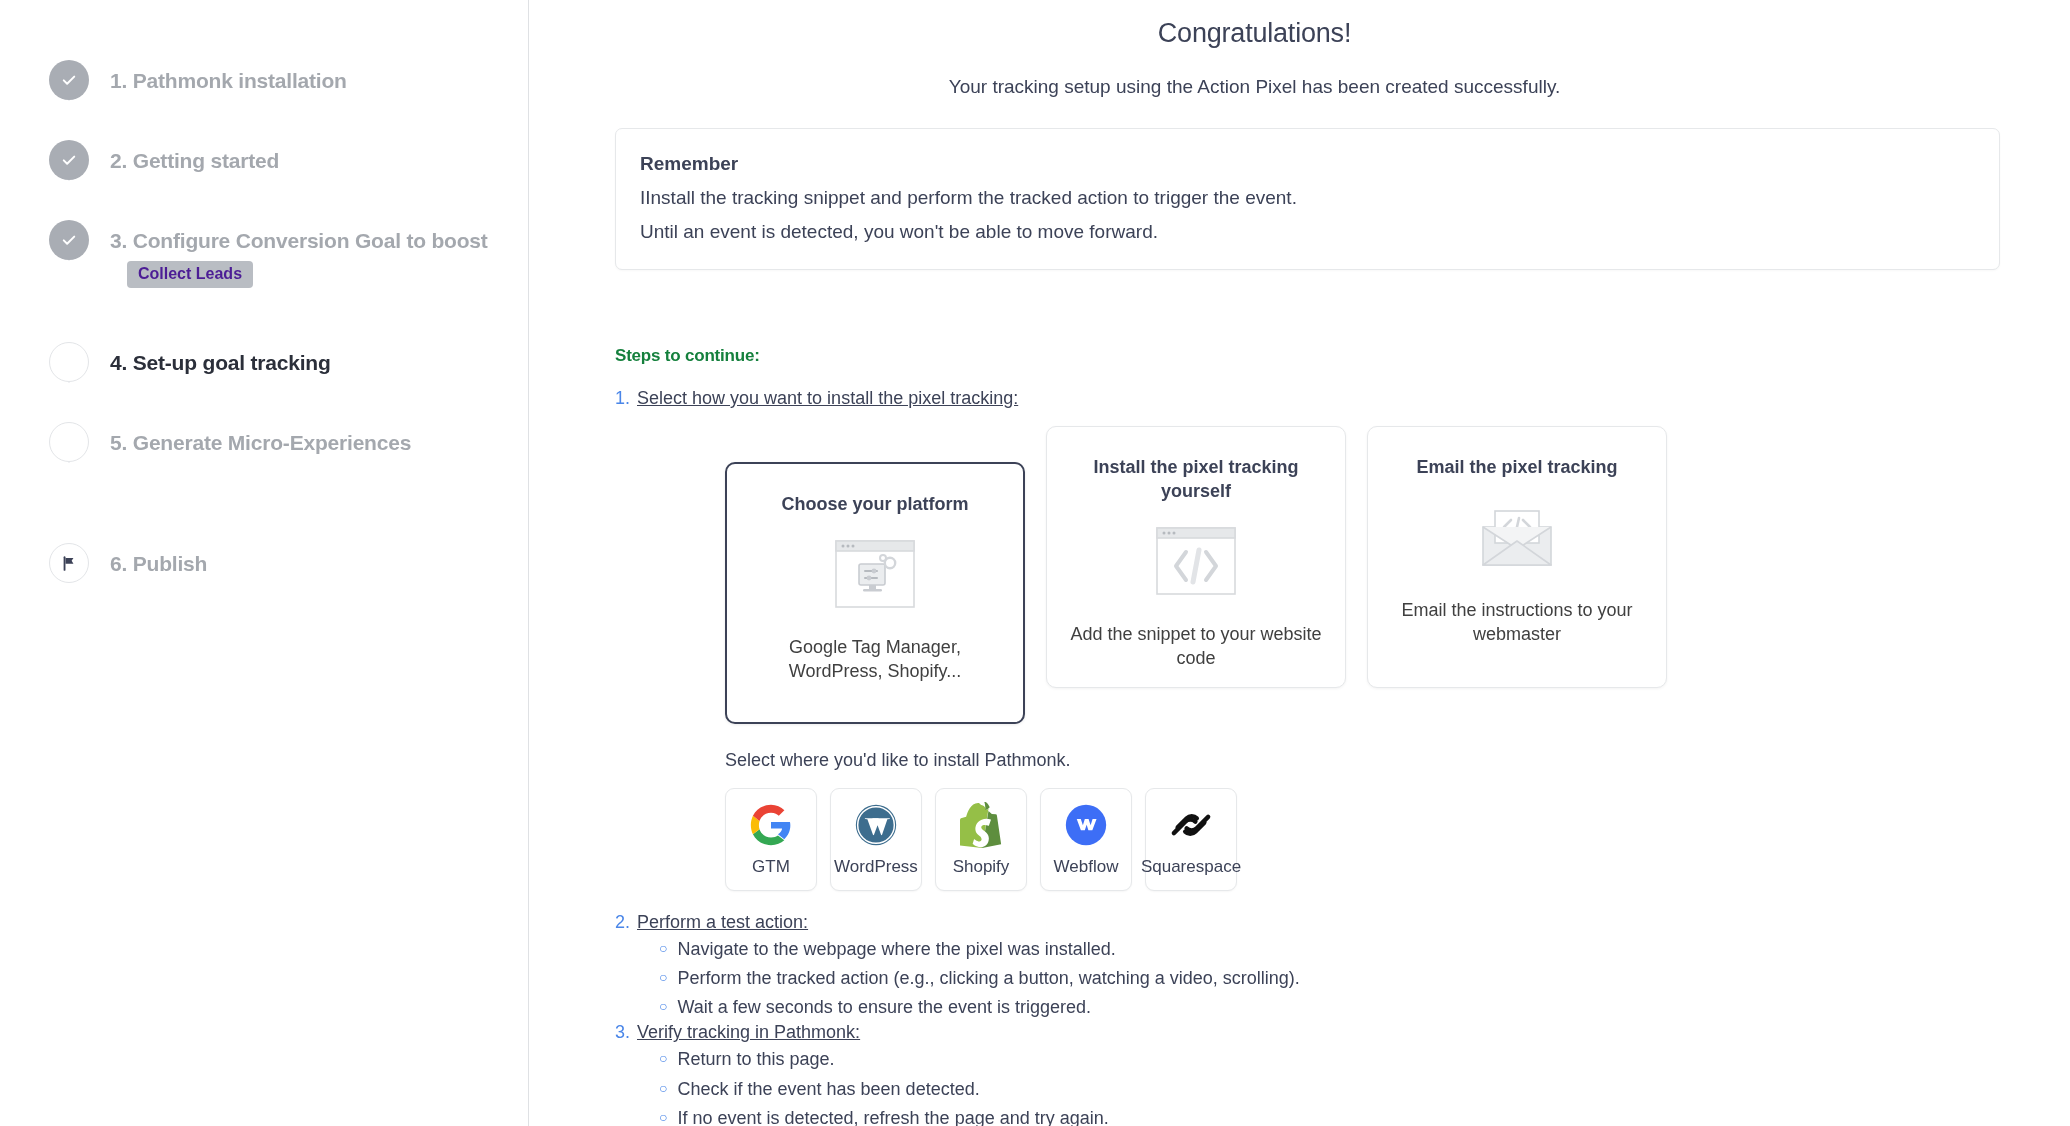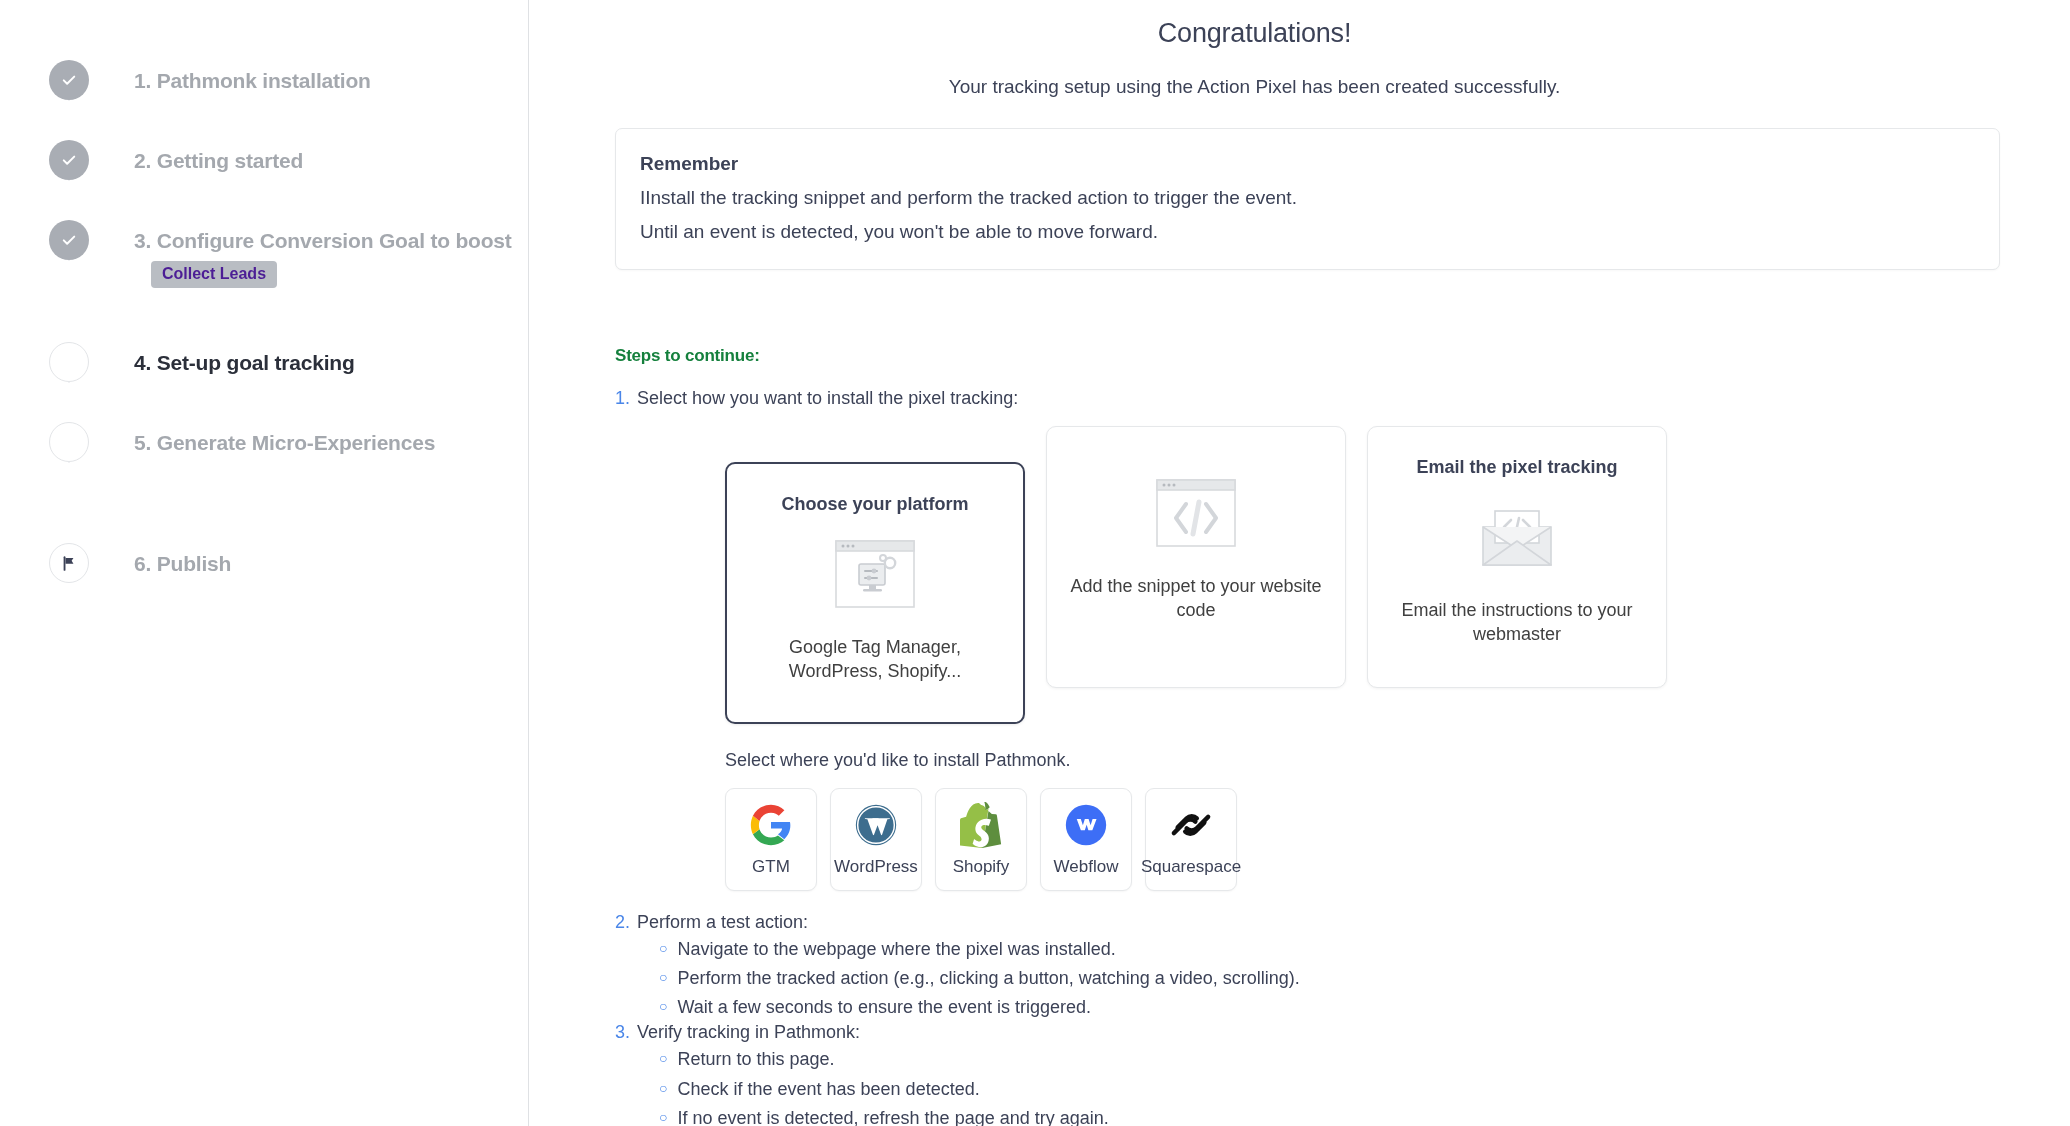--- a/index.html
+++ b/index.html
@@ -14,21 +14,21 @@
 
   
   .sidebar {
     width: 529px; height: 1126px;
     border-right: 1px solid #dfe1e4;
     padding: 60px 0 0 46px;
     position: relative;
     flex: 0 0 529px;
   }
   .stepper { position: relative; }
-  .step { display: flex; align-items: flex-start; position: relative; min-height: 80px; gap: 24px; }
+  .step { display: flex; align-items: flex-start; position: relative; min-height: 80px; }
   .step:last-child { min-height: 50px; }
   .marker-col { width: 46px; flex: 0 0 46px; position: relative; display: flex; justify-content: center; }
   .marker {
     width: 40px; height: 40px; border-radius: 50%;
     display: flex; align-items: center; justify-content: center;
     position: relative; z-index: 2; background: #fff;
   }
   .marker.done { background: #a9adb4; }
   .marker.empty { border: 1px solid #e3e5e8; }
   .marker.flag { border: 1px solid #e3e5e8; }
@@ -66,21 +66,21 @@
     box-shadow: 0 1px 2px rgba(0,0,0,.03);
   }
   .remember-title { font-size: 19px; font-weight: bold; color: #3c4257; }
   .remember-line { font-size: 19px; color: #3c4257; margin-top: 12px; }
 
   .steps-heading { font-size: 17px; color: #15803d; margin: 76px 0 0 86px; letter-spacing: -0.2px; }
 
   .ol-steps { margin: 22px 0 0 86px; list-style: none; }
   .num-item { display: flex; align-items: flex-start; font-size: 18px; color: #3c4257; margin-bottom: 2px; }
   .num { color: #4a86e8; margin-right: 7px; flex: 0 0 auto; }
-  .num-text { color: #3c4257; }
+  .num-text { color: #3c4257; text-decoration: underline; }
 
   .option-cards { display: flex; gap: 21px; margin: 17px 0 0 110px; }
   .opt-card {
     width: 300px; height: 262px; border-radius: 10px;
     border: 1px solid #e6e8ea; background: #fff;
     display: flex; flex-direction: column; align-items: center;
     padding: 29px 22px 0; text-align: center;
     box-shadow: 0 1px 3px rgba(0,0,0,.05);
   }
   .opt-card.selected { border: 2px solid #3c4257; box-shadow: 0 1px 3px rgba(0,0,0,.08); margin-top: 36px; }
@@ -231,20 +231,21 @@
               <rect x="34" y="45" width="7" height="4" fill="#c9ccd1"></rect>
               <rect x="28" y="49" width="19" height="2.4" rx="1.2" fill="#c9ccd1"></rect>
               <circle cx="55" cy="23" r="5.2" fill="none" stroke="#d3d6da" stroke-width="2.4"></circle>
               <circle cx="48" cy="18" r="3" fill="none" stroke="#d3d6da" stroke-width="2"></circle>
             </svg>
           </div>
           <div class="opt-desc">Google Tag Manager, WordPress, Shopify...</div>
         </div>
 
         <div class="opt-card">
+          <div class="opt-title">Install the pixel tracking yourself</div>
           <div class="opt-icon">
             <svg width="80" height="68" viewBox="0 0 80 68">
               <rect x="1" y="1" width="78" height="66" fill="#ffffff" stroke="#d8dadd" stroke-width="1.6"></rect>
               <rect x="1" y="1" width="78" height="10" fill="#e6e8ea" stroke="#d8dadd" stroke-width="1.6"></rect>
               <circle cx="8" cy="6" r="1.5" fill="#b6babf"></circle>
                 <circle cx="13" cy="6" r="1.5" fill="#b6babf"></circle>
                 <circle cx="18" cy="6" r="1.5" fill="#b6babf"></circle>
               <path d="M30 25L20 39l10 14" fill="none" stroke="#d3d6da" stroke-width="4" stroke-linecap="round" stroke-linejoin="round"></path>
               <path d="M50 25l10 14-10 14" fill="none" stroke="#d3d6da" stroke-width="4" stroke-linecap="round" stroke-linejoin="round"></path>
               <path d="M43 23L37 55" fill="none" stroke="#e2e4e7" stroke-width="5" stroke-linecap="round"></path>

